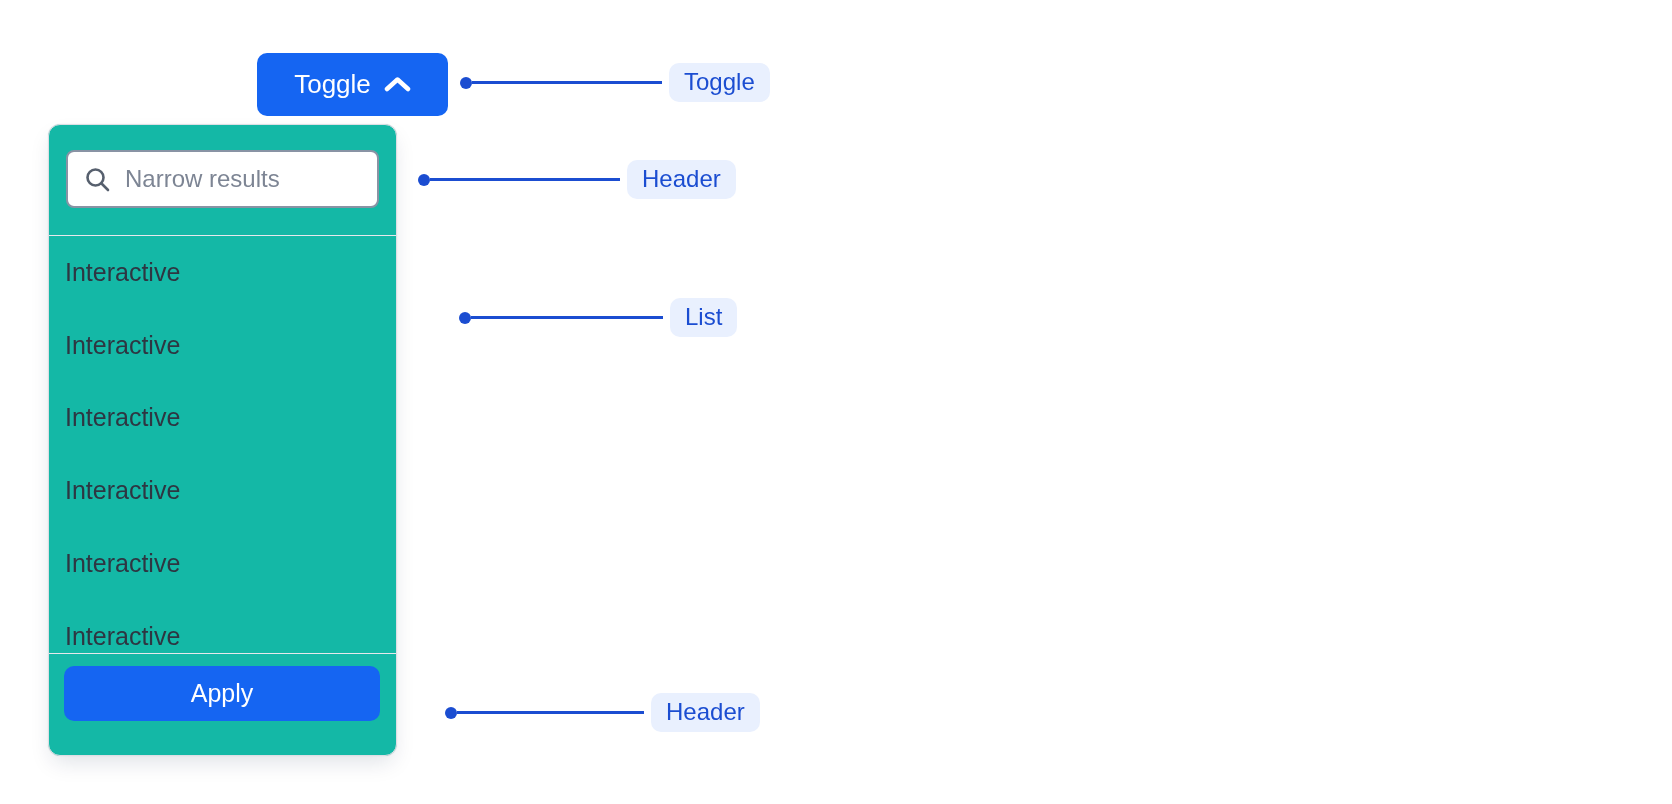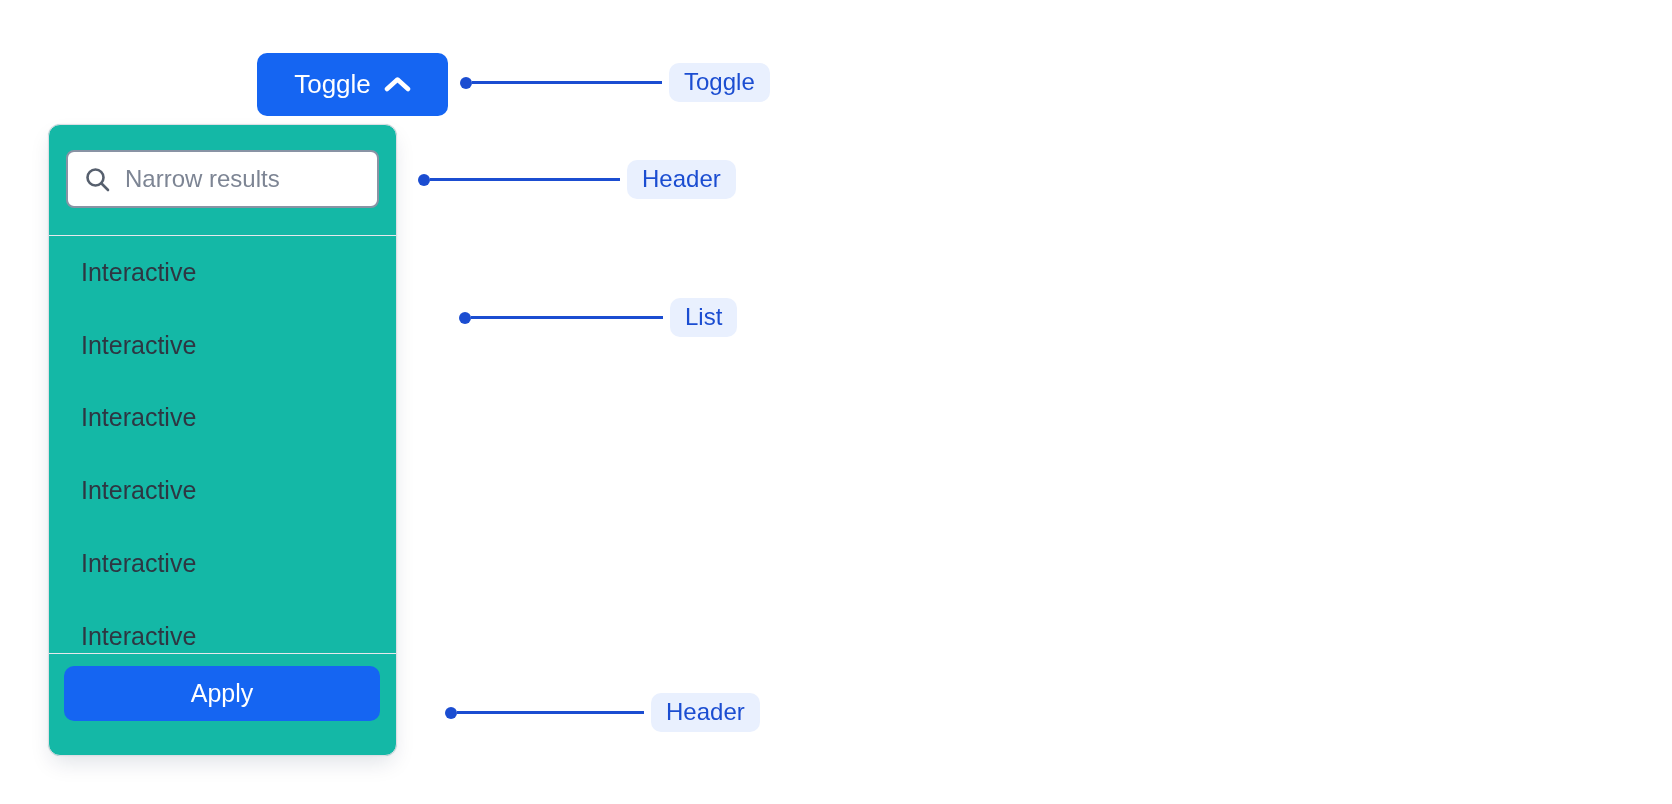--- a/index.html
+++ b/index.html
@@ -33,21 +33,21 @@
   .search-box svg { flex: 0 0 auto; display: block; }
   .search-input {
     border: none; outline: none; flex: 1 1 auto; min-width: 0;
     font-size: 24px; color: #2E3642; background: transparent;
     font-family: "Liberation Sans", sans-serif;
   }
   .search-input::placeholder { color: #7D8594; opacity: 1; }
 
   .panel-list { flex: 1 1 auto; padding: 0; list-style: none; overflow: hidden; }
   .panel-list li {
-    height: 72.8px; display: flex; align-items: center; padding-left: 32px;
+    height: 72.8px; display: flex; align-items: center; padding-left: 16px;
     font-size: 25px; color: #2E3642; cursor: pointer;
   }
 
   .panel-footer {
     flex: 0 0 auto; border-top: 1px solid #E6E8EC; padding: 12px 16px 34px 15px;
   }
   .apply-btn {
     width: 100%; height: 55px; background: #1565F2; color: #ffffff;
     border: none; border-radius: 10px; font-size: 25px; font-weight: 500;
     cursor: pointer; font-family: "Liberation Sans", sans-serif;

